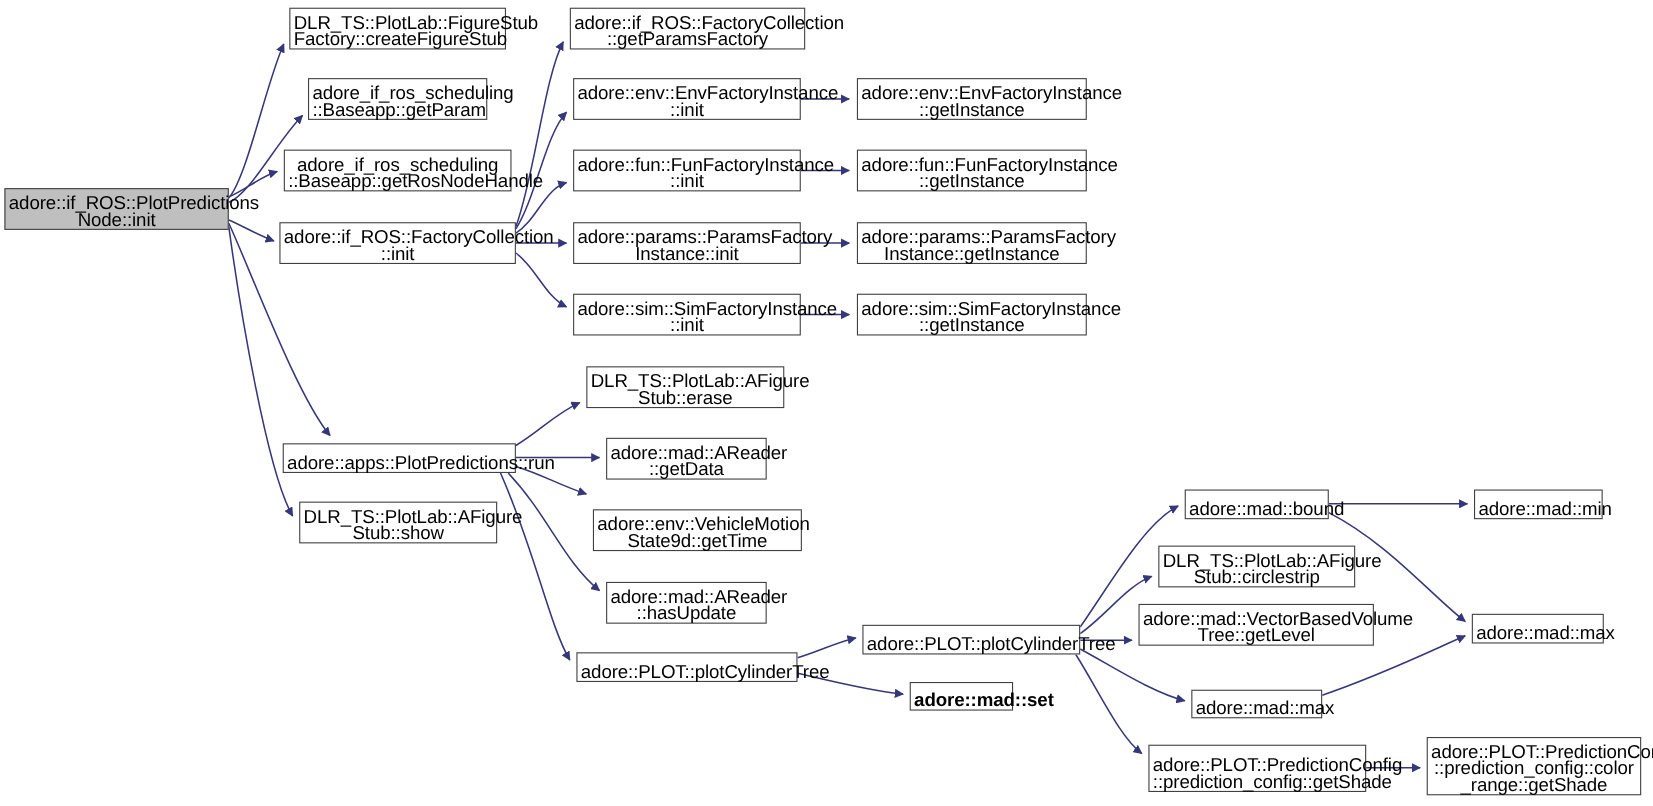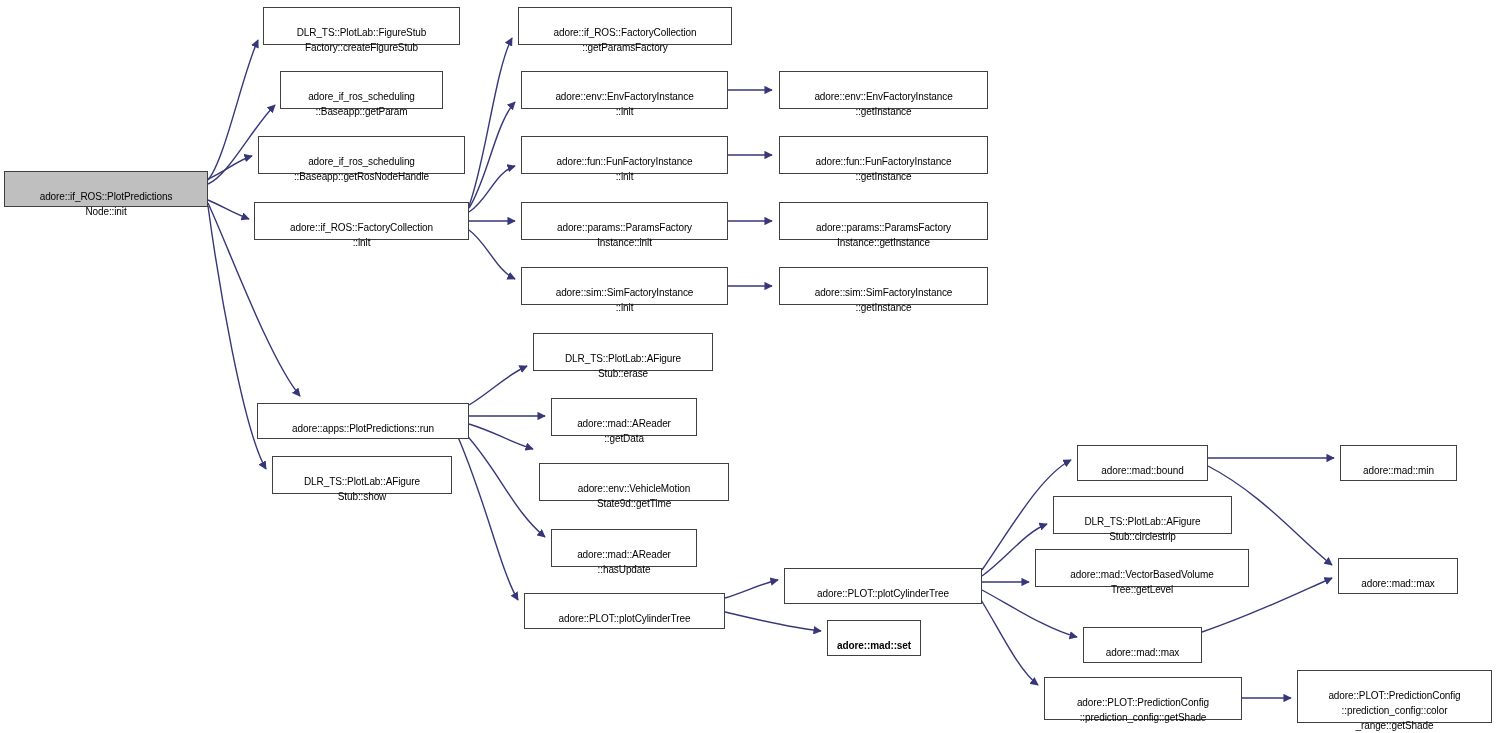--- a/index.html
+++ b/index.html
@@ -23,27 +23,27 @@
     width: 1503px;
     height: 733px;
     pointer-events: none;
   }
   .node {
     position: absolute;
     box-sizing: border-box;
     border: 1px solid #404040;
     background: #ffffff;
     color: #000000;
-    font-size: 10px;
+    font-size: 17px;
     line-height: 15px;
     text-align: center;
     display: flex;
-    align-items: flex-start;
+    align-items: flex-end;
     justify-content: center;
-    padding: 17px 3px;
+    padding: 1px 3px;
     white-space: pre-line;
     letter-spacing: -0.1px;
   }
   .node.root {
     background: #bfbfbf;
     border-color: #404040;
   }
   .node-label {
     display: block;
     width: 100%;
@@ -88,21 +88,21 @@
         <path d="M 982 582 C 1000 582, 1015 582, 1029 582" fill="none" stroke="#36377a" stroke-width="1.4" marker-end="url(#arrow)"></path>
         <path d="M 982 590 C 1010 605, 1048 630, 1077 637" fill="none" stroke="#36377a" stroke-width="1.4" marker-end="url(#arrow)"></path>
         <path d="M 978 595 C 1000 630, 1018 670, 1038 685" fill="none" stroke="#36377a" stroke-width="1.4" marker-end="url(#arrow)"></path>
         <path d="M 1208 458 L 1334 458" fill="none" stroke="#36377a" stroke-width="1.4" marker-end="url(#arrow)"></path>
         <path d="M 1208 466 C 1262 494, 1300 540, 1332 565" fill="none" stroke="#36377a" stroke-width="1.4" marker-end="url(#arrow)"></path>
         <path d="M 1202 632 C 1255 614, 1300 592, 1332 578" fill="none" stroke="#36377a" stroke-width="1.4" marker-end="url(#arrow)"></path>
         <path d="M 1242 698 L 1291 698" fill="none" stroke="#36377a" stroke-width="1.4" marker-end="url(#arrow)"></path>
       </g>
   </svg>
   <div id="node-layer">
-      <div class="node root" style="left: 4px; top: 171px; width: 204px; height: 22px;"><span class="node-label">adore::if_ROS::PlotPredictions
+      <div class="node root" style="left: 4px; top: 171px; width: 204px; height: 38px;"><span class="node-label">adore::if_ROS::PlotPredictions
 Node::init</span></div>
       <div class="node" style="left: 263px; top: 7px; width: 197px; height: 38px;"><span class="node-label">DLR_TS::PlotLab::FigureStub
 Factory::createFigureStub</span></div>
       <div class="node" style="left: 280px; top: 71px; width: 163px; height: 38px;"><span class="node-label">adore_if_ros_scheduling
 ::Baseapp::getParam</span></div>
       <div class="node" style="left: 258px; top: 136px; width: 207px; height: 38px;"><span class="node-label">adore_if_ros_scheduling
 ::Baseapp::getRosNodeHandle</span></div>
       <div class="node" style="left: 254px; top: 202px; width: 215px; height: 38px;"><span class="node-label">adore::if_ROS::FactoryCollection
 ::init</span></div>
       <div class="node" style="left: 518px; top: 7px; width: 214px; height: 38px;"><span class="node-label">adore::if_ROS::FactoryCollection

